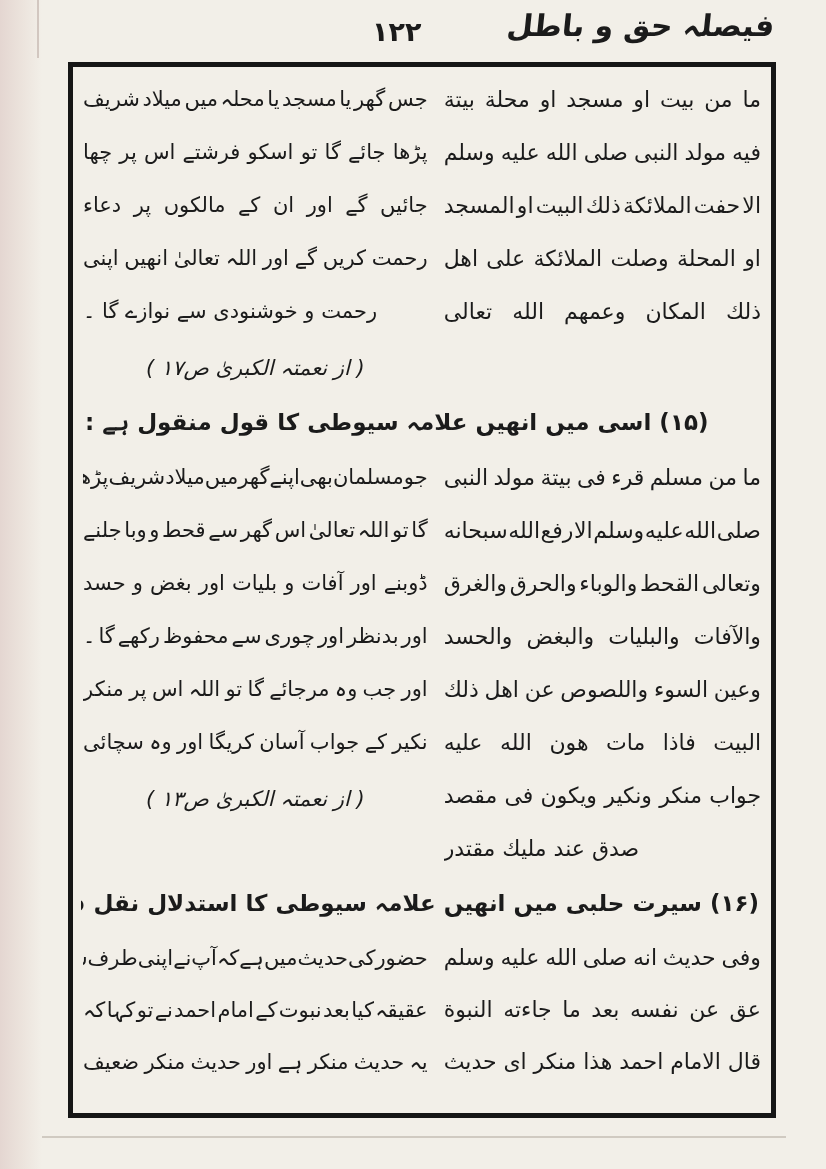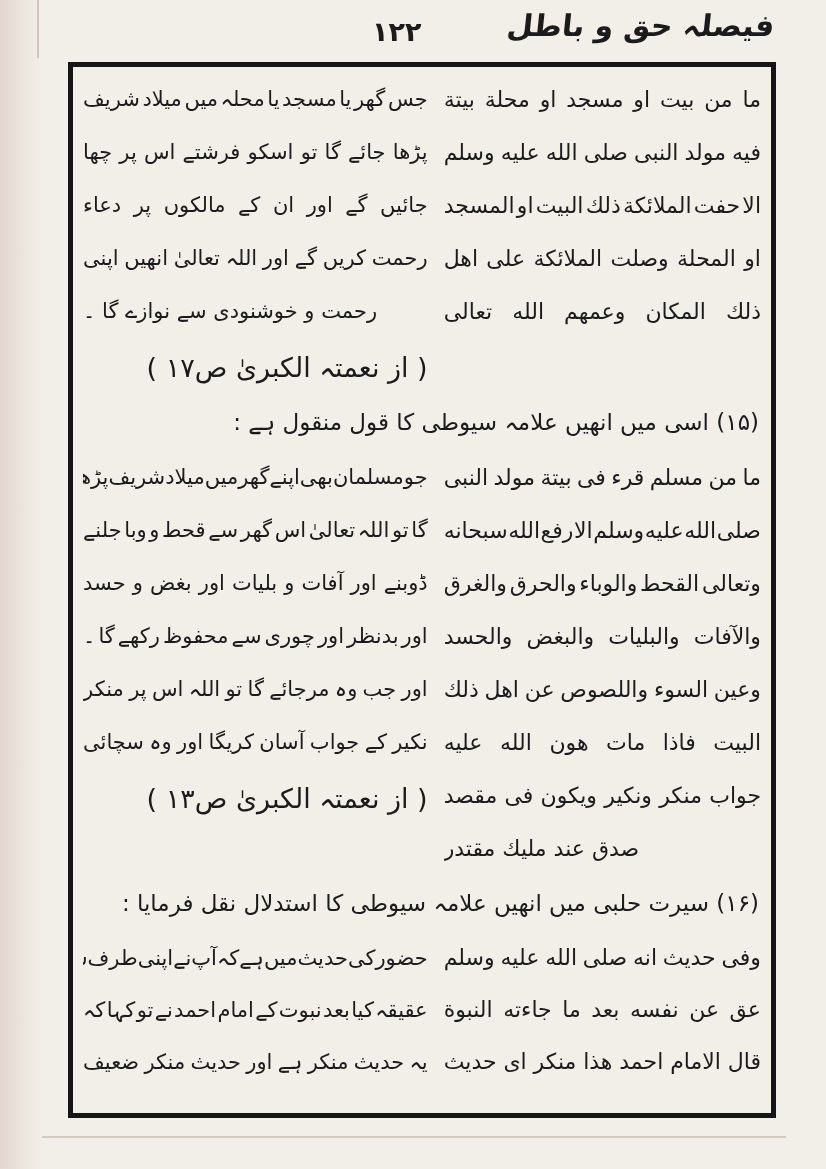--- a/index.html
+++ b/index.html
@@ -51,27 +51,27 @@
   .ln{
     height:53px;line-height:53px;
     font-size:22px;
     overflow:hidden;white-space:nowrap;
   }
   .col-ur .ln{font-size:21px;}
   .ln.j{display:flex;justify-content:space-between;align-items:baseline;}
   .ln.s{text-align:left;}
   .citation{
     height:52px;line-height:52px;
-    font-size:27px;
-    margin-top:4px;white-space:nowrap;overflow:hidden;
+    font-size:21px;text-align:center;
+    margin-top:4px;white-space:nowrap;overflow:hidden;font-style:italic;
   }
   .heading{
     height:57px;line-height:57px;
-    font-size:23px;font-weight:normal;
-    text-align:right;padding:0 4px;
+    font-size:23px;font-weight:bold;
+    text-align:left;padding:0 4px;
     white-space:nowrap;overflow:hidden;
   }
   .block-3 .ln{height:52px;line-height:52px;}
 </style>
 </head>
 <body>
 
 <div class="scan-edge-left"></div>
 <div class="scan-line-topleft"></div>
 <div class="scan-line-bottom"></div>

